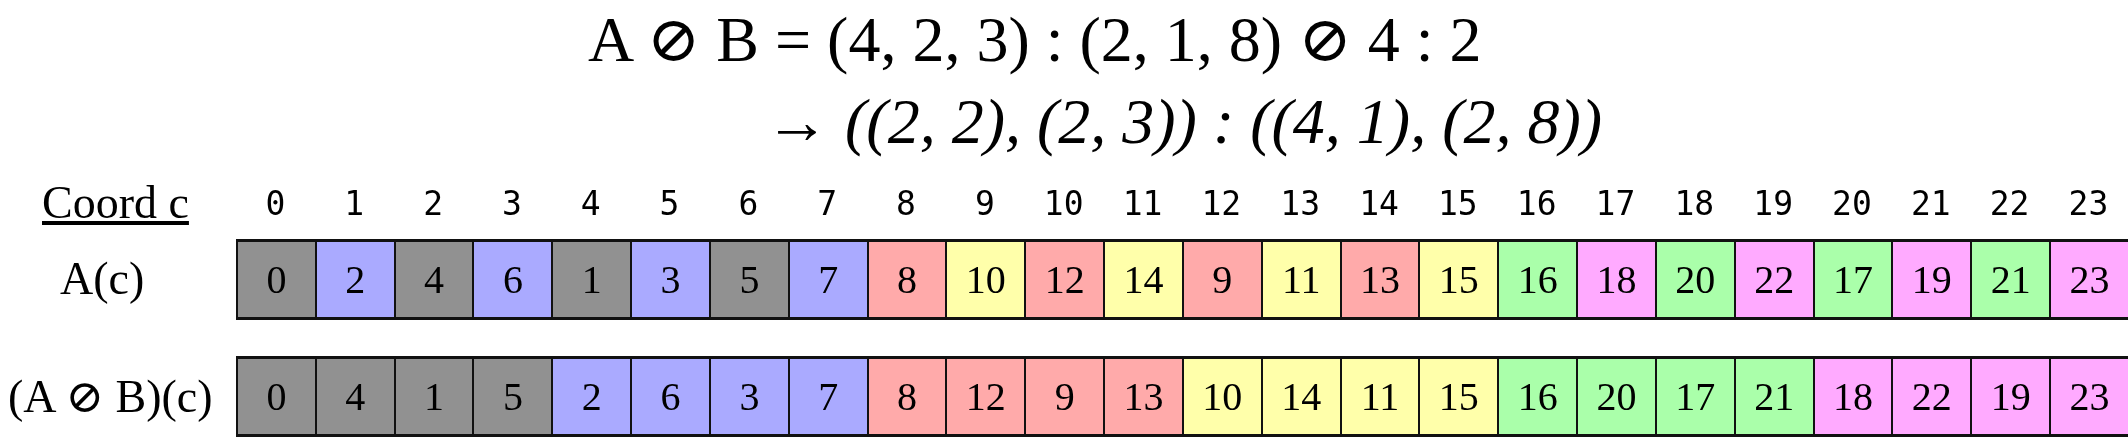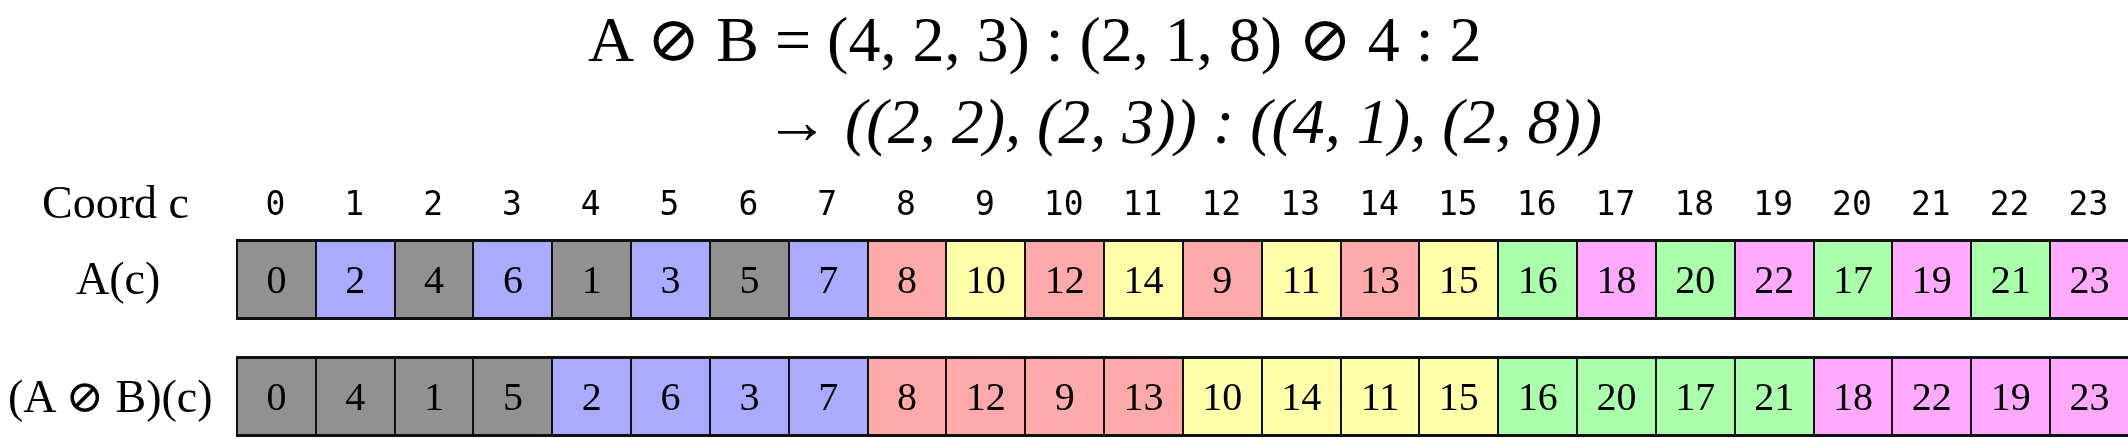--- a/index.html
+++ b/index.html
@@ -4,22 +4,22 @@
 <style>
   html, body { margin: 0; padding: 0; background: #ffffff; }
   body { width: 2128px; height: 439px; position: relative; overflow: hidden;
          font-family: "DejaVu Serif", "Liberation Serif", serif; color: #000; }
   .formula { position: absolute; font-family: "Liberation Serif", "DejaVu Serif", serif;
              font-size: 64px; white-space: nowrap; line-height: 1; }
   #f1 { left: 562px; top: 8px; margin-left: 26px; }
   #f2 { left: 765px; top: 90px; font-style: italic; }
   .rowlabel { position: absolute; font-family: "Liberation Serif", "DejaVu Serif", serif;
               font-size: 46px; white-space: nowrap; line-height: 1; }
-  #lbl-coord { left: 42px; top: 180px; }
-  #lbl-a { left: 76px; top: 256px; }
+  #lbl-coord { left: 42px; top: 180px; text-decoration: underline; }
+  #lbl-a { left: 60px; top: 256px; }
   #lbl-ab { left: 8px; top: 374px; }
   .coords { position: absolute; left: 236px; top: 186px; display: flex; }
   .coord { width: 78.83px; text-align: center; font-family: "DejaVu Sans Mono", "Liberation Mono", monospace;
            font-size: 33px; line-height: 36px; }
   .cellrow { position: absolute; left: 236px; display: flex; border-top: 3px solid #111; border-bottom: 3px solid #111; border-left: 2px solid #111; }
   #row-a { top: 239px; }
   #row-ab { top: 356px; }
   .cell { width: 76.83px; height: 75px; border-right: 2px solid #111; display: flex;
           align-items: center; justify-content: center;
           font-family: "Liberation Serif", "DejaVu Serif", serif; font-size: 40px; }

